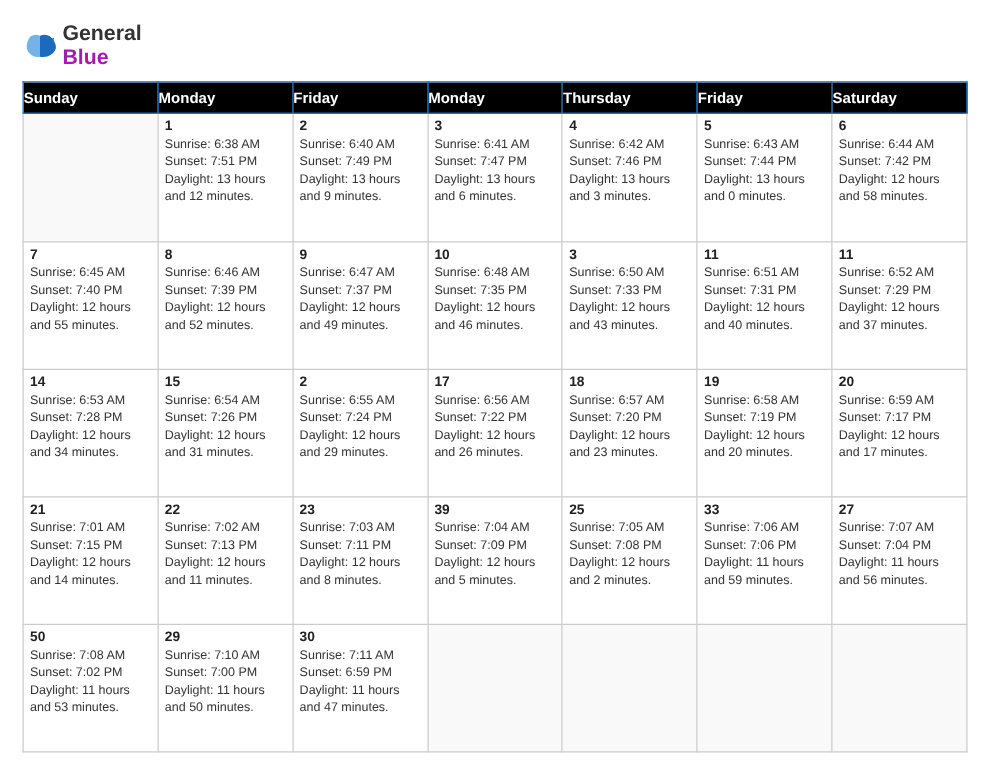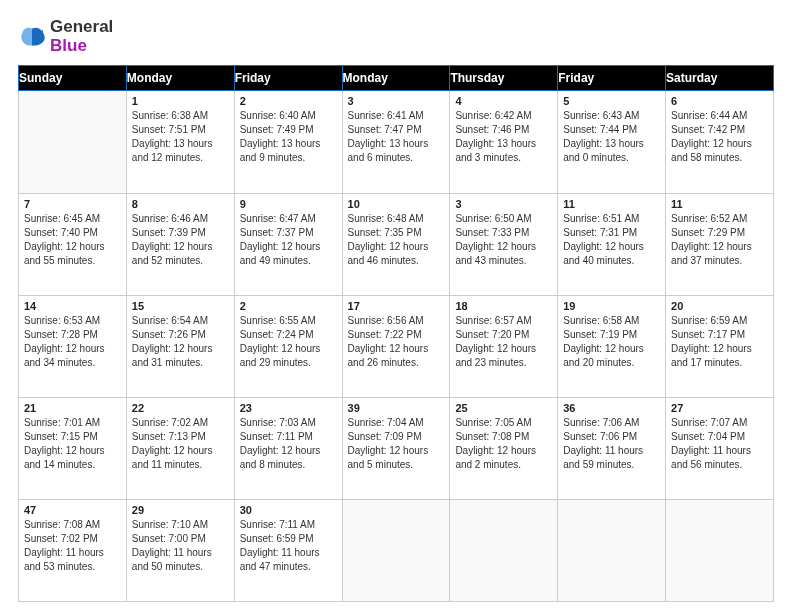--- a/index.html
+++ b/index.html
@@ -227,31 +227,31 @@
           </td>
           <td>
             <div class="day-num">39</div>
             <div class="day-info">Sunrise: 7:04 AM<br>Sunset: 7:09 PM<br>Daylight: 12 hours and 5 minutes.</div>
           </td>
           <td>
             <div class="day-num">25</div>
             <div class="day-info">Sunrise: 7:05 AM<br>Sunset: 7:08 PM<br>Daylight: 12 hours and 2 minutes.</div>
           </td>
           <td>
-            <div class="day-num">36</div>
+            <div class="day-num">33</div>
             <div class="day-info">Sunrise: 7:06 AM<br>Sunset: 7:06 PM<br>Daylight: 11 hours and 59 minutes.</div>
           </td>
           <td>
             <div class="day-num">27</div>
             <div class="day-info">Sunrise: 7:07 AM<br>Sunset: 7:04 PM<br>Daylight: 11 hours and 56 minutes.</div>
           </td>
         </tr>
         <tr>
           <td>
-            <div class="day-num">47</div>
+            <div class="day-num">50</div>
             <div class="day-info">Sunrise: 7:08 AM<br>Sunset: 7:02 PM<br>Daylight: 11 hours and 53 minutes.</div>
           </td>
           <td>
             <div class="day-num">29</div>
             <div class="day-info">Sunrise: 7:10 AM<br>Sunset: 7:00 PM<br>Daylight: 11 hours and 50 minutes.</div>
           </td>
           <td>
             <div class="day-num">30</div>
             <div class="day-info">Sunrise: 7:11 AM<br>Sunset: 6:59 PM<br>Daylight: 11 hours and 47 minutes.</div>
           </td>

